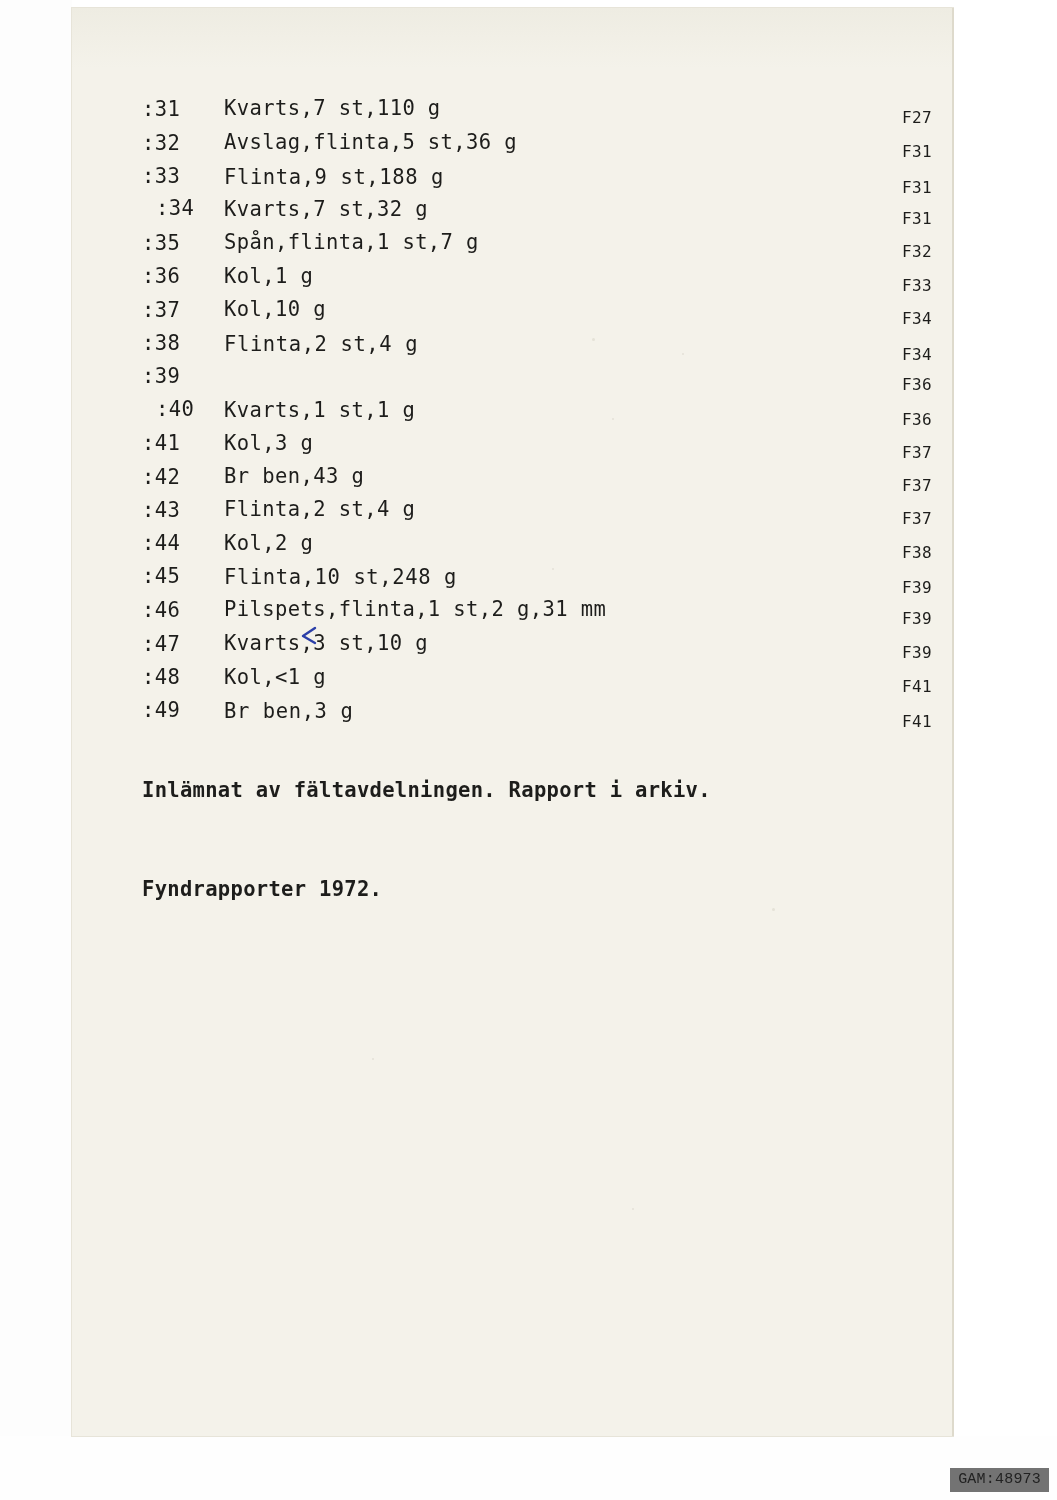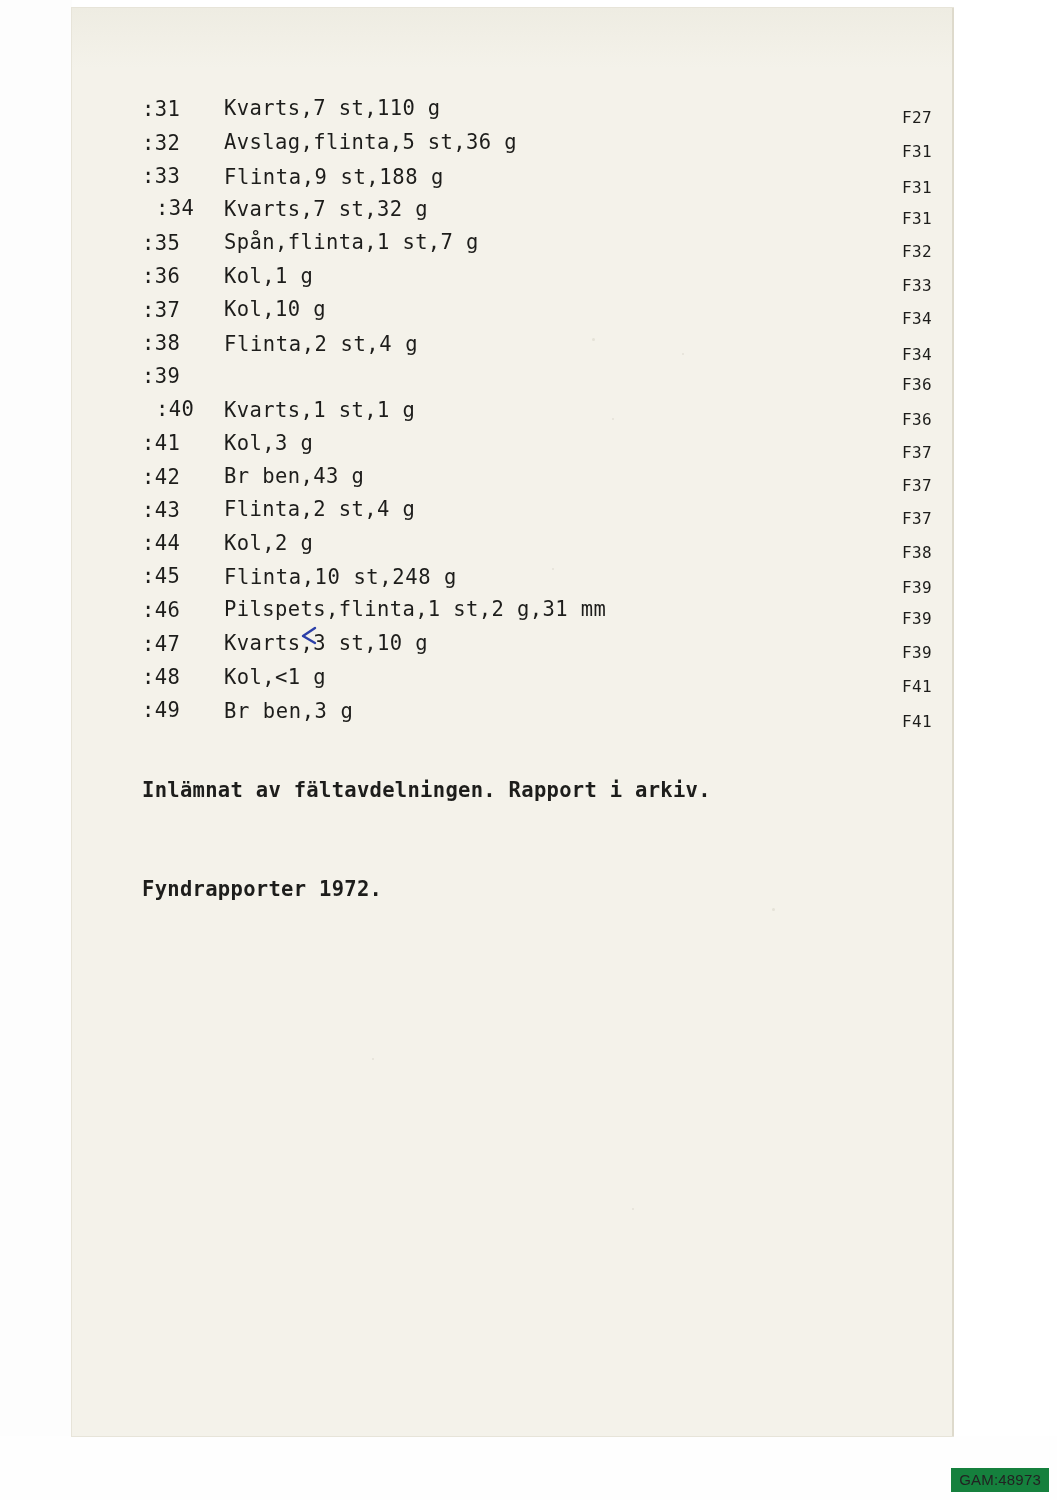--- a/index.html
+++ b/index.html
@@ -117,23 +117,23 @@
     width: 20px;
     height: 20px;
     pointer-events: none;
   }
 
   
   #accession-badge {
     position: absolute;
     right: 8px;
     bottom: 8px;
-    background: #15803d;
+    background: #737373;
     color: #222;
-    font-family: Liberation Sans, sans-serif;
+    font-family: Liberation Mono, monospace;
     font-size: 15px;
     padding: 3px 8px 4px 8px;
     letter-spacing: 0.2px;
     margin-left: 31px;
   }
 
   
   .speck {
     position: absolute;
     background: #d9d6c8;

